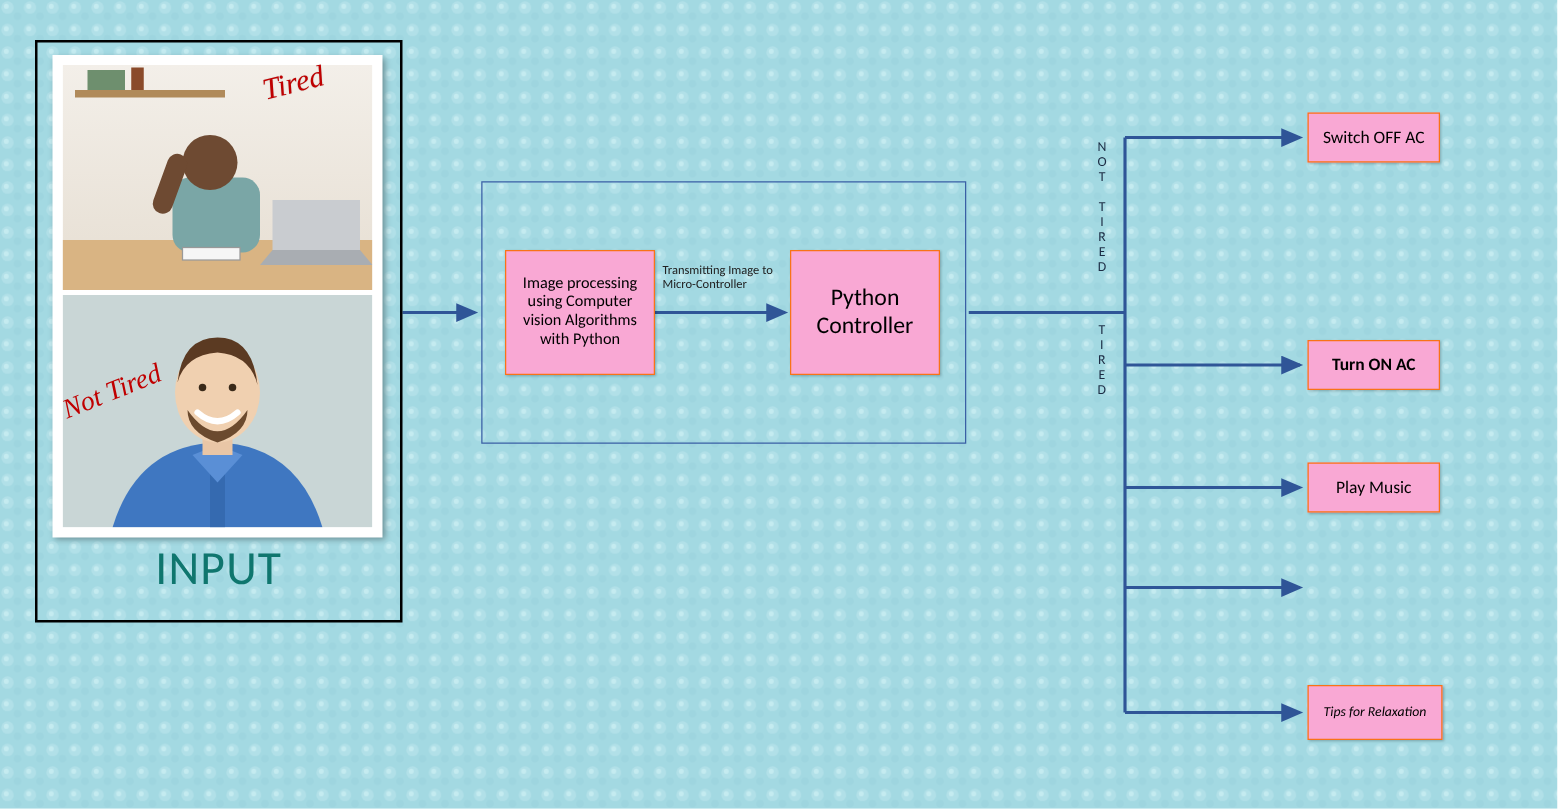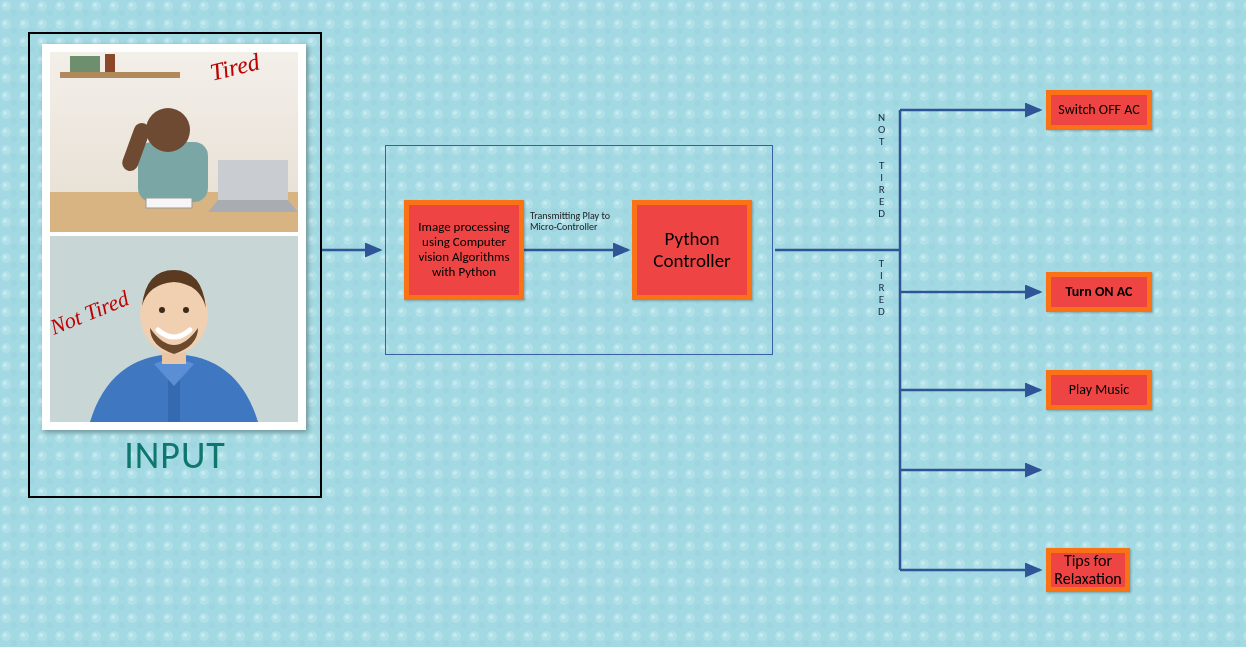--- a/index.html
+++ b/index.html
@@ -10,22 +10,22 @@
     font-family: Calibri, Arial, sans-serif;
     overflow: hidden;
   }
   .canvas {
     position: relative;
     width: 1246px;
     height: 647px;
   }
   .box {
     position: absolute;
-    background: #ef4444;
-    border: 5px solid #f97316;
+    background: #f9a8d4;
+    border: 1px solid #f97316;
     box-sizing: border-box;
     display: flex;
     align-items: center;
     justify-content: center;
     text-align: center;
     padding: 4px 6px;
     line-height: 1.15;
     box-shadow: 1px 1px 2px rgba(0,0,0,0.25);
   }
   svg.bg {
@@ -143,21 +143,21 @@
   <div style="position:absolute; left:48px; top:300px; color:#c00000; font-size:22px; font-style:italic; font-family:'Times New Roman',serif; transform:rotate(-22deg);">Not Tired</div>
 
   <div style="position:absolute; left:28px; top:432px; width:294px; text-align:center; font-size:38px; letter-spacing:1px; color:#0f766e;">INPUT</div>
 
   <div style="position:absolute; left:385px; top:145px; width:388px; height:210px; border:1.5px solid #3a5fa5; box-sizing:border-box;"></div>
 
   <div class="box" style="left:404px; top:200px; width:120px; height:100px; font-size:13px;">
     <span>Image processing using Computer vision Algorithms with Python</span>
   </div>
 
-  <div style="position:absolute; left:530px; top:210px; width:96px; font-size:10px; color:#222; line-height:1.1;">Transmitting Play to Micro-Controller</div>
+  <div style="position:absolute; left:530px; top:210px; width:96px; font-size:10px; color:#222; line-height:1.1;">Transmitting Image to Micro-Controller</div>
 
   <div class="box" style="left:632px; top:200px; width:120px; height:100px; font-size:19px;">
     <span>Python Controller</span>
   </div>
 
   <div class="vlabel" style="left:878px; top:112px;">
     <span>N</span>
       <span>O</span>
       <span>T</span>
       <span>&nbsp;</span>
@@ -182,17 +182,17 @@
 
   <div class="box" style="left:1046px; top:272px; width:106px; height:40px; font-size:14px;font-weight:bold;">
     <span>Turn ON AC</span>
   </div>
 
   <div class="box" style="left:1046px; top:370px; width:106px; height:40px; font-size:14px;">
     <span>Play  Music</span>
   </div>
 
 
-  <div class="box" style="left:1046px; top:548px; width:84px; height:44px; font-size:16px;">
+  <div class="box" style="left:1046px; top:548px; width:108px; height:44px; font-size:11px;font-style:italic;">
     <span>Tips for Relaxation</span>
   </div>
 
 </div>
 
 </body></html>

